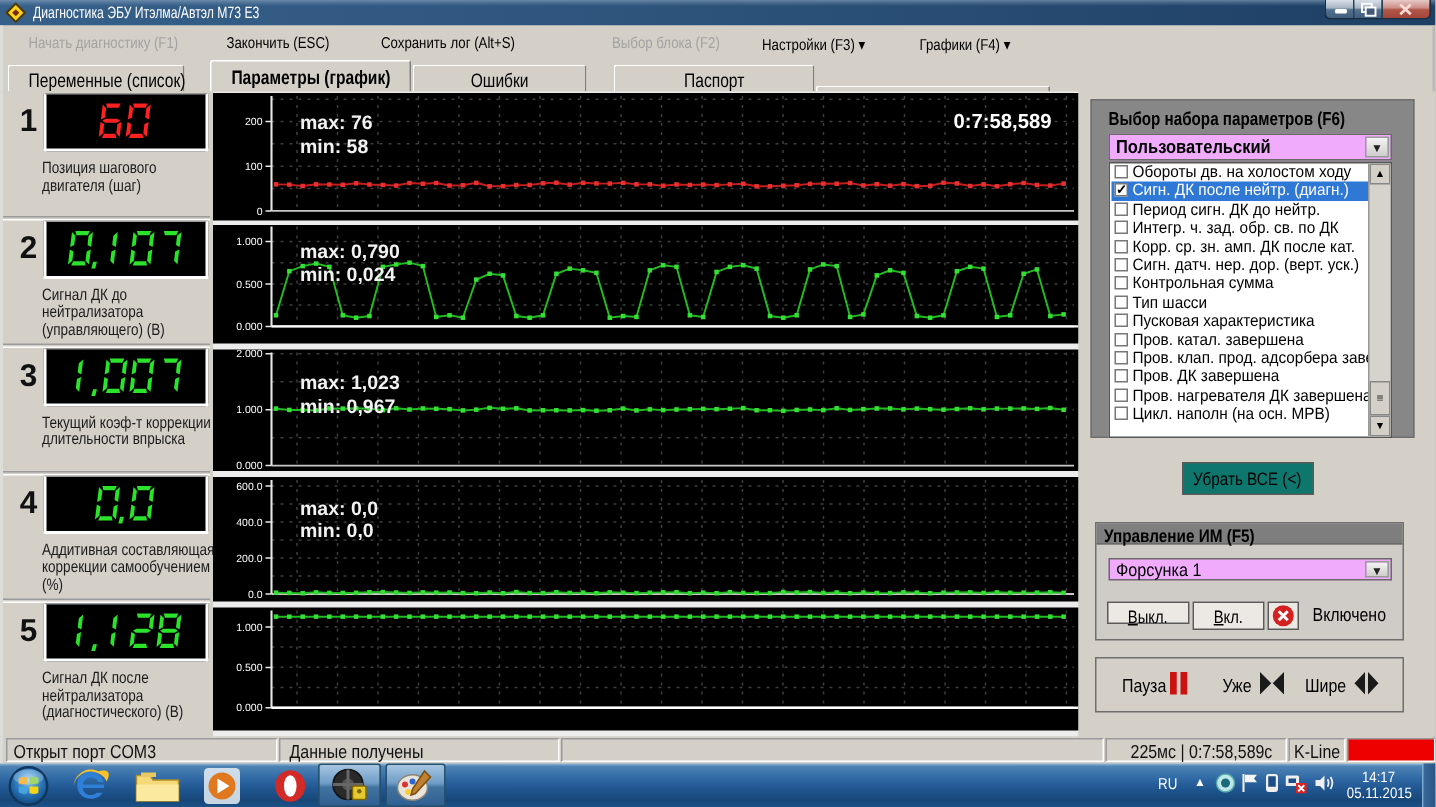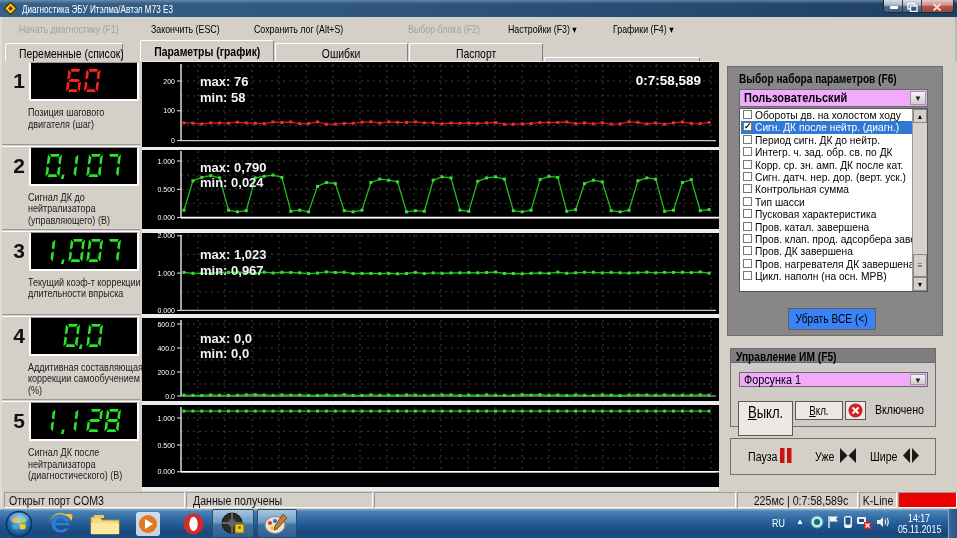--- a/index.html
+++ b/index.html
@@ -42,21 +42,21 @@
     <div class="mi dis" style="left:17px">Начать диагностику (F1)</div>
     <div class="mi " style="left:149px">Закончить (ESC)</div>
     <div class="mi " style="left:252px">Сохранить лог (Alt+S)</div>
     <div class="mi dis" style="left:406px">Выбор блока (F2)</div>
     <div class="mi " style="left:506px">Настройки (F3) ▾</div>
     <div class="mi " style="left:611px">Графики (F4) ▾</div>
   </div>
 <div style="position:absolute;left:0;top:40px;width:957px;height:21px;background:#d4d0c8;border-left:2px solid #dcdcd8;border-right:2px solid #b9b9b5">
     <div class="tab" style="left:3px;width:118px;top:3px;height:18px;padding-top:2px"><span>Переменные (список)</span></div>
     <div class="tab" style="left:138px;width:134px;top:0px;height:21px;font-weight:bold;z-index:3;padding-top:3px"><span>Параметры (график)</span></div>
-    <div class="tab" style="left:273px;width:133px;top:3px;height:18px;padding-top:2px"><span>Ошибки</span></div>
+    <div class="tab" style="left:273px;width:116px;top:3px;height:18px;padding-top:2px"><span>Ошибки</span></div>
     <div class="tab" style="left:407px;width:134px;top:3px;height:18px;padding-top:2px"><span>Паспорт</span></div>
     <div class="tab" style="left:542px;width:156px;top:17px;height:18px;padding-top:1px"><span>Сервисные записи</span></div>
   </div>
 <div style="position:absolute;left:0;top:61px;width:957px;height:430px;background:#d4d0c8;border-left:2px solid #dcdcd8;border-right:2px solid #b9b9b5">
     <div style="position:absolute;left:0;top:0;width:140px;height:430px;background:#d4d0c8">
       <div class="rownum" style="top:8.0px">1</div>
       <div class="disp" style="top:1.0px">
         <svg width="106" height="35" style="position:absolute;left:0;top:0">
           <g transform="skewX(-7)" transform-origin="50% 100%">
             <polygon points="36.2,6.0 45.8,6.0 44.8,8.8 37.2,8.8" fill="#ff2020"></polygon>
@@ -675,21 +675,21 @@
           <rect x="530.0" y="4.6" width="3" height="3" fill="#35e035"></rect>
           <rect x="538.9" y="4.6" width="3" height="3" fill="#35e035"></rect>
           <rect x="547.8" y="4.6" width="3" height="3" fill="#35e035"></rect>
           <rect x="556.7" y="4.6" width="3" height="3" fill="#35e035"></rect>
           <rect x="565.6" y="4.6" width="3" height="3" fill="#35e035"></rect>
           <line x1="39" y1="66.8" x2="577" y2="66.8" stroke="#fff" stroke-width="1.6"></line>
         </svg>
       </div>
     </div>
     <div style="position:absolute;left:717px;top:0;width:238px;height:430px;background:#d4d0c8">
-      <div style="position:absolute;left:8px;top:5px;width:216px;height:270px;background:#878787;border:1px solid #6e6e6e">
+      <div style="position:absolute;left:8px;top:5px;width:216px;height:226px;background:#878787;border:1px solid #6e6e6e">
         <div style="position:absolute;left:11px;top:5px;font-size:12.5px;font-weight:bold;color:#000;white-space:nowrap;transform:scaleX(0.81);transform-origin:0 0">Выбор набора параметров (F6)</div>
         <div class="combo" style="left:11px;top:22px;width:189px;height:18px;padding:1px 0 0 4px;font-weight:bold"><span style="display:inline-block;transform:scaleX(0.88);transform-origin:0 0;white-space:nowrap">Пользовательский</span><div class="cbtn">▼</div></div>
         <div style="position:absolute;left:11px;top:41px;width:189px;height:184px;background:#fff;border:1px solid #555;overflow:hidden">
           <div style="position:absolute;left:1px;top:0.0px;width:172px;height:12.4px;color:#000;font-size:11px;white-space:nowrap"><span style="display:inline-block;width:9px;height:9px;background:#fff;border:1px solid #777;margin:1px 3px 0 2px;vertical-align:top;position:relative"></span><span style="display:inline-block;transform:scaleX(0.93);transform-origin:0 0;white-space:nowrap">Обороты дв. на холостом ходу</span></div>
           <div style="position:absolute;left:1px;top:12.4px;width:172px;height:12.4px;background:#2f78d6;color:#fff;font-size:11px;white-space:nowrap"><span style="display:inline-block;width:9px;height:9px;background:#fff;border:1px solid #777;margin:1px 3px 0 2px;vertical-align:top;position:relative"><span style="position:absolute;left:0px;top:-2px;color:#000;font-size:9px;font-weight:bold">✓</span></span><span style="display:inline-block;transform:scaleX(0.93);transform-origin:0 0;white-space:nowrap">Сигн. ДК после нейтр. (диагн.)</span></div>
           <div style="position:absolute;left:1px;top:24.8px;width:172px;height:12.4px;color:#000;font-size:11px;white-space:nowrap"><span style="display:inline-block;width:9px;height:9px;background:#fff;border:1px solid #777;margin:1px 3px 0 2px;vertical-align:top;position:relative"></span><span style="display:inline-block;transform:scaleX(0.93);transform-origin:0 0;white-space:nowrap">Период сигн. ДК до нейтр.</span></div>
           <div style="position:absolute;left:1px;top:37.2px;width:172px;height:12.4px;color:#000;font-size:11px;white-space:nowrap"><span style="display:inline-block;width:9px;height:9px;background:#fff;border:1px solid #777;margin:1px 3px 0 2px;vertical-align:top;position:relative"></span><span style="display:inline-block;transform:scaleX(0.93);transform-origin:0 0;white-space:nowrap">Интегр. ч. зад. обр. св. по ДК</span></div>
           <div style="position:absolute;left:1px;top:49.6px;width:172px;height:12.4px;color:#000;font-size:11px;white-space:nowrap"><span style="display:inline-block;width:9px;height:9px;background:#fff;border:1px solid #777;margin:1px 3px 0 2px;vertical-align:top;position:relative"></span><span style="display:inline-block;transform:scaleX(0.93);transform-origin:0 0;white-space:nowrap">Корр. ср. зн. амп. ДК после кат.</span></div>
           <div style="position:absolute;left:1px;top:62.0px;width:172px;height:12.4px;color:#000;font-size:11px;white-space:nowrap"><span style="display:inline-block;width:9px;height:9px;background:#fff;border:1px solid #777;margin:1px 3px 0 2px;vertical-align:top;position:relative"></span><span style="display:inline-block;transform:scaleX(0.93);transform-origin:0 0;white-space:nowrap">Сигн. датч. нер. дор. (верт. уск.)</span></div>
           <div style="position:absolute;left:1px;top:74.4px;width:172px;height:12.4px;color:#000;font-size:11px;white-space:nowrap"><span style="display:inline-block;width:9px;height:9px;background:#fff;border:1px solid #777;margin:1px 3px 0 2px;vertical-align:top;position:relative"></span><span style="display:inline-block;transform:scaleX(0.93);transform-origin:0 0;white-space:nowrap">Контрольная сумма</span></div>
@@ -699,26 +699,26 @@
           <div style="position:absolute;left:1px;top:124.0px;width:172px;height:12.4px;color:#000;font-size:11px;white-space:nowrap"><span style="display:inline-block;width:9px;height:9px;background:#fff;border:1px solid #777;margin:1px 3px 0 2px;vertical-align:top;position:relative"></span><span style="display:inline-block;transform:scaleX(0.93);transform-origin:0 0;white-space:nowrap">Пров. клап. прод. адсорбера завер</span></div>
           <div style="position:absolute;left:1px;top:136.4px;width:172px;height:12.4px;color:#000;font-size:11px;white-space:nowrap"><span style="display:inline-block;width:9px;height:9px;background:#fff;border:1px solid #777;margin:1px 3px 0 2px;vertical-align:top;position:relative"></span><span style="display:inline-block;transform:scaleX(0.93);transform-origin:0 0;white-space:nowrap">Пров. ДК завершена</span></div>
           <div style="position:absolute;left:1px;top:148.8px;width:172px;height:12.4px;color:#000;font-size:11px;white-space:nowrap"><span style="display:inline-block;width:9px;height:9px;background:#fff;border:1px solid #777;margin:1px 3px 0 2px;vertical-align:top;position:relative"></span><span style="display:inline-block;transform:scaleX(0.93);transform-origin:0 0;white-space:nowrap">Пров. нагревателя ДК завершена</span></div>
           <div style="position:absolute;left:1px;top:161.2px;width:172px;height:12.4px;color:#000;font-size:11px;white-space:nowrap"><span style="display:inline-block;width:9px;height:9px;background:#fff;border:1px solid #777;margin:1px 3px 0 2px;vertical-align:top;position:relative"></span><span style="display:inline-block;transform:scaleX(0.93);transform-origin:0 0;white-space:nowrap">Цикл. наполн (на осн. MPB)</span></div>
           <div style="position:absolute;right:0;top:0;width:15px;height:100%;background:#d6d3cc;border-left:1px solid #999">
 <div style="position:absolute;top:0;left:0;width:100%;height:14px;background:#d4d0c8;border:1px solid #888;text-align:center;font-size:7px;line-height:13px;color:#000">▲</div>
 <div style="position:absolute;bottom:0;left:0;width:100%;height:14px;background:#d4d0c8;border:1px solid #888;text-align:center;font-size:7px;line-height:13px;color:#000">▼</div>
 <div style="position:absolute;left:0;top:145px;width:100%;height:23px;background:#d4d0c8;border:1px solid #888;text-align:center;font-size:8px;line-height:21px;color:#333">≡</div>
 </div>
         </div>
-        <div class="btn" style="left:60px;top:241px;width:88px;height:22px;padding-top:3px;background:#3b82f6"><span style="display:inline-block;transform:scaleX(0.85);transform-origin:center;white-space:nowrap">Убрать ВСЕ (&lt;)</span></div>
+        <div class="btn" style="left:60px;top:241px;width:88px;height:22px;padding-top:3px;background:#0f766e"><span style="display:inline-block;transform:scaleX(0.85);transform-origin:center;white-space:nowrap">Убрать ВСЕ (&lt;)</span></div>
       </div>
       <div style="position:absolute;left:11px;top:286.5px;width:206px;height:79px;background:#cfccc7;border:1px solid #6e6e6e">
         <div style="position:absolute;left:0;top:0;width:100%;height:14.5px;background:#7e7e7e;border-bottom:1px solid #6a6a6a;padding:1px 0 0 5px;font-size:12px;font-weight:bold;color:#000"><span style="display:inline-block;transform:scaleX(0.85);transform-origin:0 0;white-space:nowrap">Управление ИМ (F5)</span></div>
         <div class="combo" style="left:8px;top:23.5px;width:189px;height:15px;padding:0 0 4px 4px;font-size:12px"><span style="display:inline-block;transform:scaleX(0.9);transform-origin:0 0;white-space:nowrap">Форсунка 1</span><div class="cbtn" style="line-height:11px">▼</div></div>
-        <div class="btn" style="left:7px;top:52.5px;width:55px;height:35px;padding-top:2px;font-size:16px"><span style="display:inline-block;transform:scaleX(0.82);transform-origin:center"><span style="text-decoration:underline">В</span>ыкл.</span></div>
+        <div class="btn" style="left:7px;top:52.5px;width:55px;height:15px;padding-top:2px;font-size:12px"><span style="display:inline-block;transform:scaleX(0.82);transform-origin:center"><span style="text-decoration:underline">В</span>ыкл.</span></div>
         <div class="btn" style="left:64px;top:52.5px;width:48px;height:19px;padding-top:2px;font-size:12px"><span style="display:inline-block;transform:scaleX(0.82);transform-origin:center"><span style="text-decoration:underline">В</span>кл.</span></div>
         <div class="btn" style="left:114px;top:52.5px;width:21px;height:19px"><svg width="15" height="15" style="margin-top:1px">
             <circle cx="7.5" cy="7.5" r="7" fill="#d42020"></circle>
             <path d="M4.5 4.5 L10.5 10.5 M10.5 4.5 L4.5 10.5" stroke="#fff" stroke-width="2"></path>
           </svg></div>
         <div style="position:absolute;left:144px;top:54px;font-size:12.5px;color:#000;transform:scaleX(0.85);transform-origin:0 0;white-space:nowrap">Включено</div>
       </div>
       <div style="position:absolute;left:10.5px;top:377px;width:206px;height:36.5px;background:#d4d0c8;border:1px solid #6e6e6e">
         <div style="position:absolute;left:17px;top:11px;font-size:12.5px;transform:scaleX(0.85);transform-origin:0 0">Пауза</div>
         <svg style="position:absolute;left:48px;top:8px" width="14" height="17">

